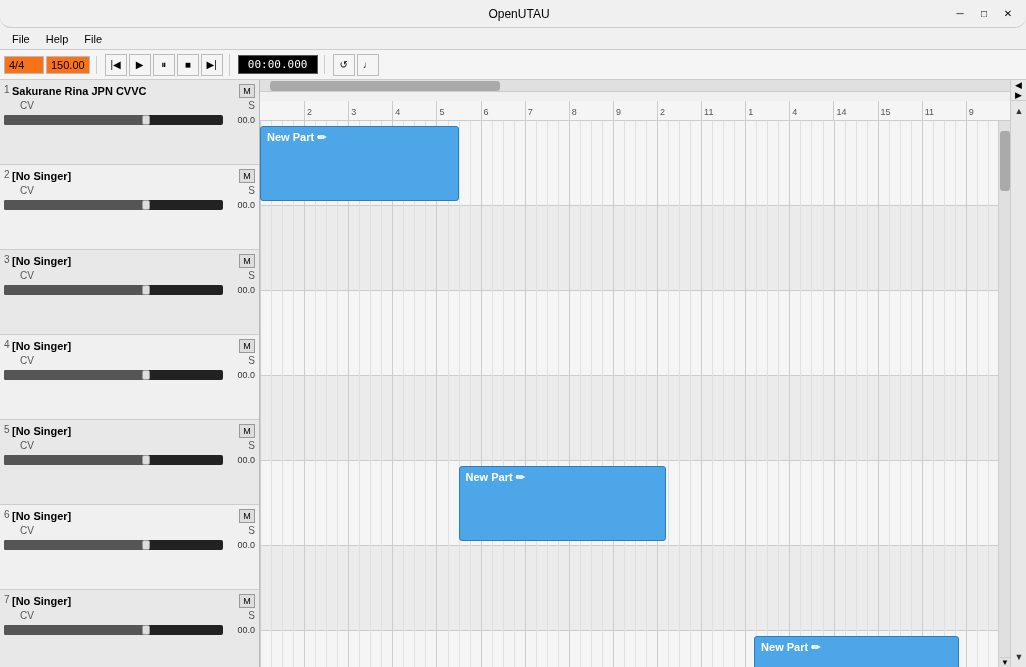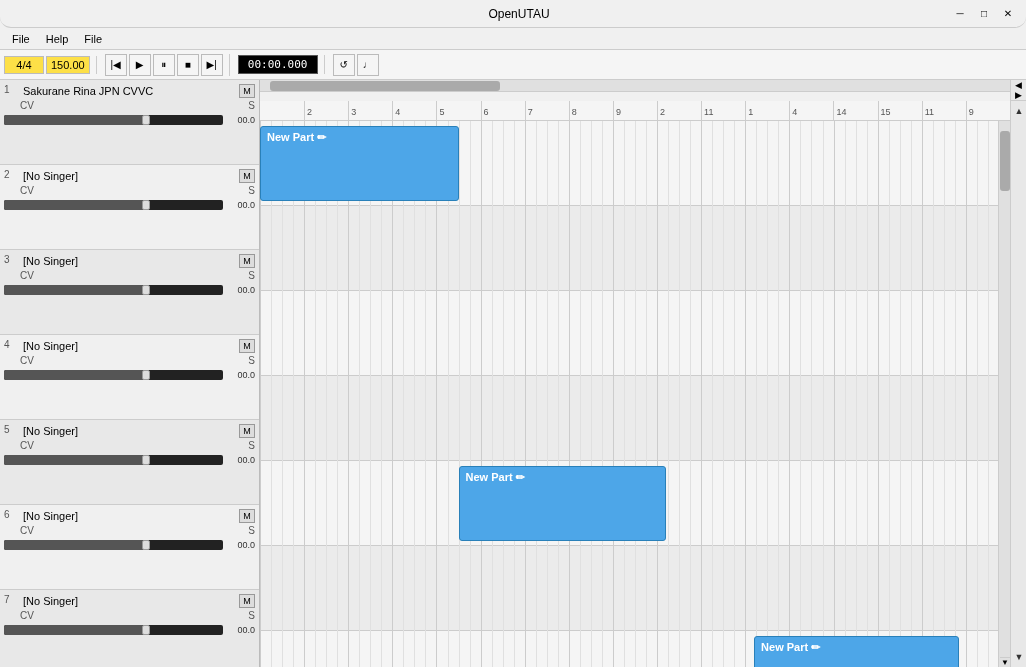--- a/index.html
+++ b/index.html
@@ -63,24 +63,24 @@
       width: 22px; height: 22px;
       border: 1px solid #bbb;
       background: #f5f5f5;
       cursor: pointer;
       display: flex; align-items: center; justify-content: center;
       font-size: 10px;
     }
     .toolbar-text {
       font-size: 11px;
       padding: 2px 4px;
-      background: #fde047;
+      background: #f97316;
       border: 1px solid #bbb;
       min-width: 40px;
-      text-align: center;
+      text-align: left;
     }
     .toolbar-time {
       font-size: 11px;
       padding: 2px 4px;
       background: #000;
       color: #fff;
       border: 1px solid #555;
       min-width: 80px;
       text-align: center;
       font-family: monospace;
@@ -125,22 +125,22 @@
     }
     .track-num {
       font-size: 10px;
       color: #555;
       position: absolute;
       left: 4px;
       top: 4px;
     }
     .track-name {
       font-size: 11px;
-      font-weight: normal;
-      margin-left: 19px;
+      font-weight: bold;
+      margin-left: 8px;
       white-space: nowrap;
       overflow: hidden;
       text-overflow: ellipsis;
       flex: 1;
     }
     .track-m-btn, .track-s-btn {
       width: 16px; height: 14px;
       font-size: 9px;
       border: 1px solid #999;
       background: #ddd;

